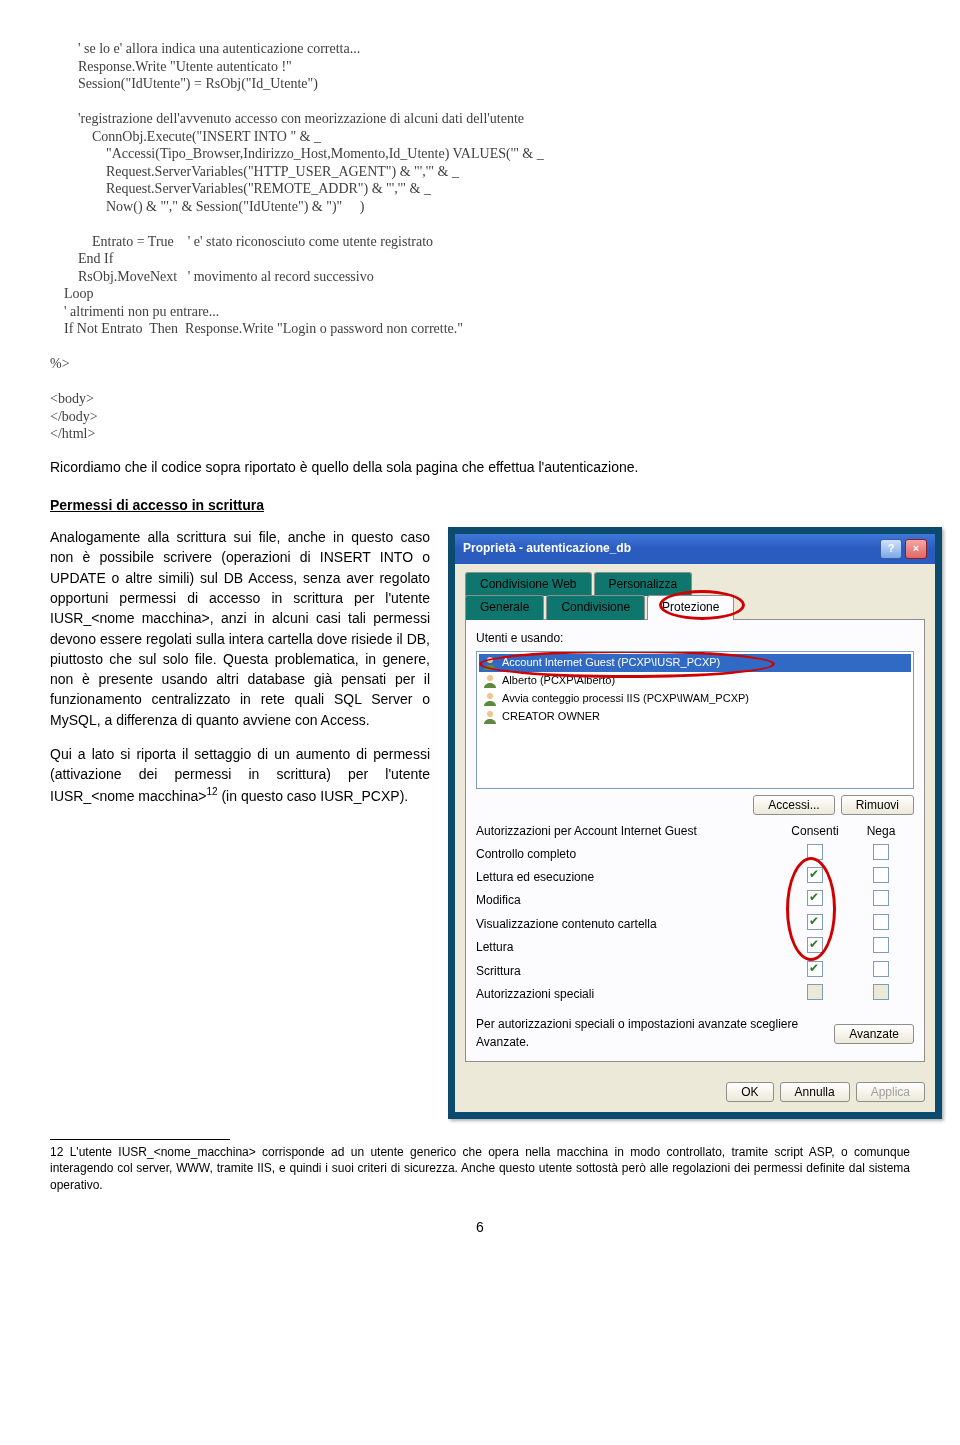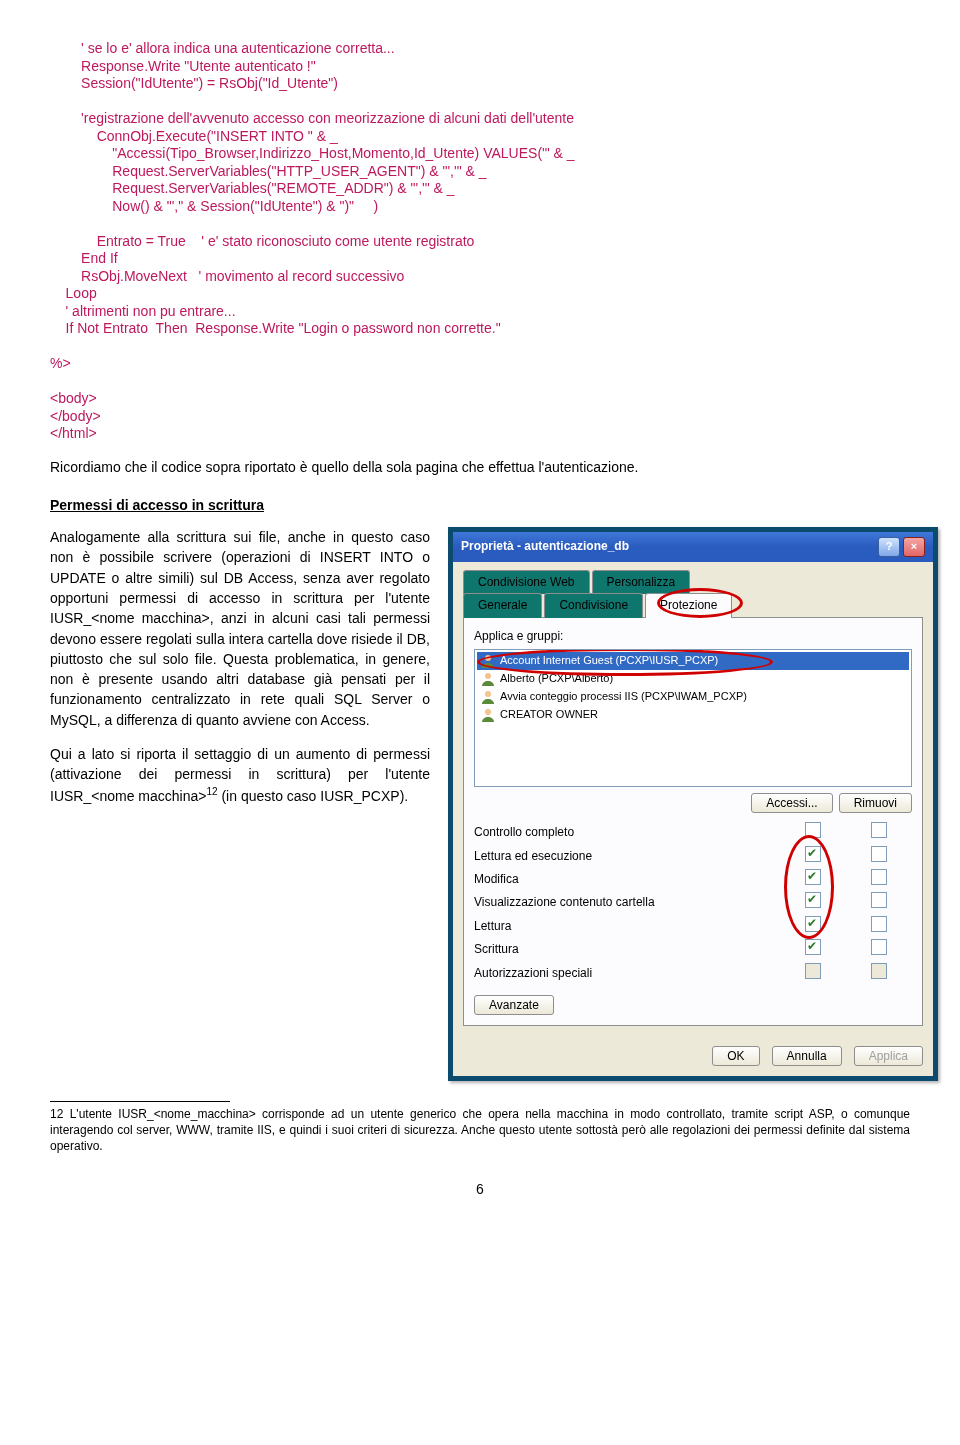--- a/index.html
+++ b/index.html
@@ -5,24 +5,24 @@
   body {
     font-family: Verdana, Arial, sans-serif;
     font-size: 14px;
     margin: 0;
     padding: 40px 50px;
     color: #000;
     background: #fff;
     line-height: 1.45;
   }
   .code {
-    font-family: Liberation Sans, sans-serif;
+    font-family: Liberation Serif, serif;
     font-size: 14px;
     white-space: pre;
-    color: #be185d;
+    color: #404040;
     line-height: 1.25;
   }
   .body-text {
     margin: 14px 0;
     text-align: justify;
   }
   .section-title {
     font-weight: bold;
     text-decoration: underline;
     margin: 18px 0 12px 0;
@@ -36,21 +36,21 @@
     flex: 0 0 380px;
     text-align: justify;
   }
   .right-col {
     flex: 1;
   }
   
   .dlg {
     width: 480px;
     background: #ece9d8;
-    border: 5px solid #0c4a6e;
+    border: 7px solid #0c4a6e;
     font-family: Tahoma, Arial, sans-serif;
     font-size: 12px;
     box-shadow: 2px 2px 3px rgba(0,0,0,.3);
   }
   .titlebar {
     background: linear-gradient(to bottom,#3f78d9 0%,#2a5bbf 50%,#2a5bbf 100%);
     color: #fff;
     padding: 5px 8px;
     font-weight: bold;
     display: flex;
@@ -210,21 +210,21 @@
     display: flex;
     align-items: center;
     gap: 8px;
     margin-top: 10px;
     font-size: 12px;
   }
   .adv-row .txt { flex: 1; }
   .dlg-footer {
     display: flex;
     justify-content: flex-end;
-    gap: 12px;
+    gap: 6px;
     padding: 10px;
     background: #ece9d8;
   }
   .footnote-sep {
     border: none;
     border-top: 1px solid #000;
     width: 180px;
     margin: 20px 0 4px 0;
   }
   .footnote {
@@ -296,21 +296,21 @@
         </div>
         <div class="tabs">
           <div class="tab">Generale</div>
           <div class="tab">Condivisione</div>
           <div class="tab active" style="position:relative">
             <span>Protezione</span>
             <span class="tab-circle"></span>
           </div>
         </div>
         <div class="panel">
-          <div class="panel-label">Applica e gruppi:</div>
+          <div class="panel-label">Utenti e usando:</div>
           <div class="listbox">
             <div class="list-item selected">
               <span class="user-icon">
                   <svg viewBox="0 0 16 16">
                     <circle cx="8" cy="5" r="3" fill="#f4c28b"></circle>
                     <path d="M2 15c0-3 3-5 6-5s6 2 6 5z" fill="#5a8a3a"></path>
                   </svg>
                 </span>
               <span>Account Internet Guest (PCXP\IUSR_PCXP)</span>
             </div>
@@ -341,20 +341,25 @@
                 </span>
               <span>CREATOR OWNER</span>
             </div>
             <span class="red-oval" style="left:2px;top:-2px;width:290px;height:22px;"></span>
           </div>
           <div class="btn-row">
             <button class="xp-btn">Accessi...</button>
             <button class="xp-btn">Rimuovi</button>
           </div>
 
+          <div class="perm-head">
+            <div class="name">Autorizzazioni per Account Internet Guest</div>
+            <div class="col">Consenti</div>
+            <div class="col">Nega</div>
+          </div>
 
           <div style="position:relative">
           <div class="perm-row">
             <div class="name">Controllo completo</div>
             <div class="col"><span class="chk"></span></div>
             <div class="col"><span class="chk"></span></div>
           </div>
           <div class="perm-row">
             <div class="name">Lettura ed esecuzione</div>
             <div class="col"><span class="chk checked"></span></div>
@@ -382,20 +387,21 @@
           </div>
           <div class="perm-row">
             <div class="name">Autorizzazioni speciali</div>
             <div class="col"><span class="chk" style="background:#ece9d8"></span></div>
             <div class="col"><span class="chk" style="background:#ece9d8"></span></div>
           </div>
           <span class="red-oval" style="left:310px;top:14px;width:44px;height:98px;"></span>
           </div>
 
           <div class="adv-row">
+            <div class="txt">Per autorizzazioni speciali o impostazioni avanzate scegliere Avanzate.</div>
             <button class="xp-btn">Avanzate</button>
           </div>
         </div>
       </div>
       <div class="dlg-footer">
         <button class="xp-btn">OK</button>
         <button class="xp-btn">Annulla</button>
         <button class="xp-btn" disabled="">Applica</button>
       </div>
     </div>

